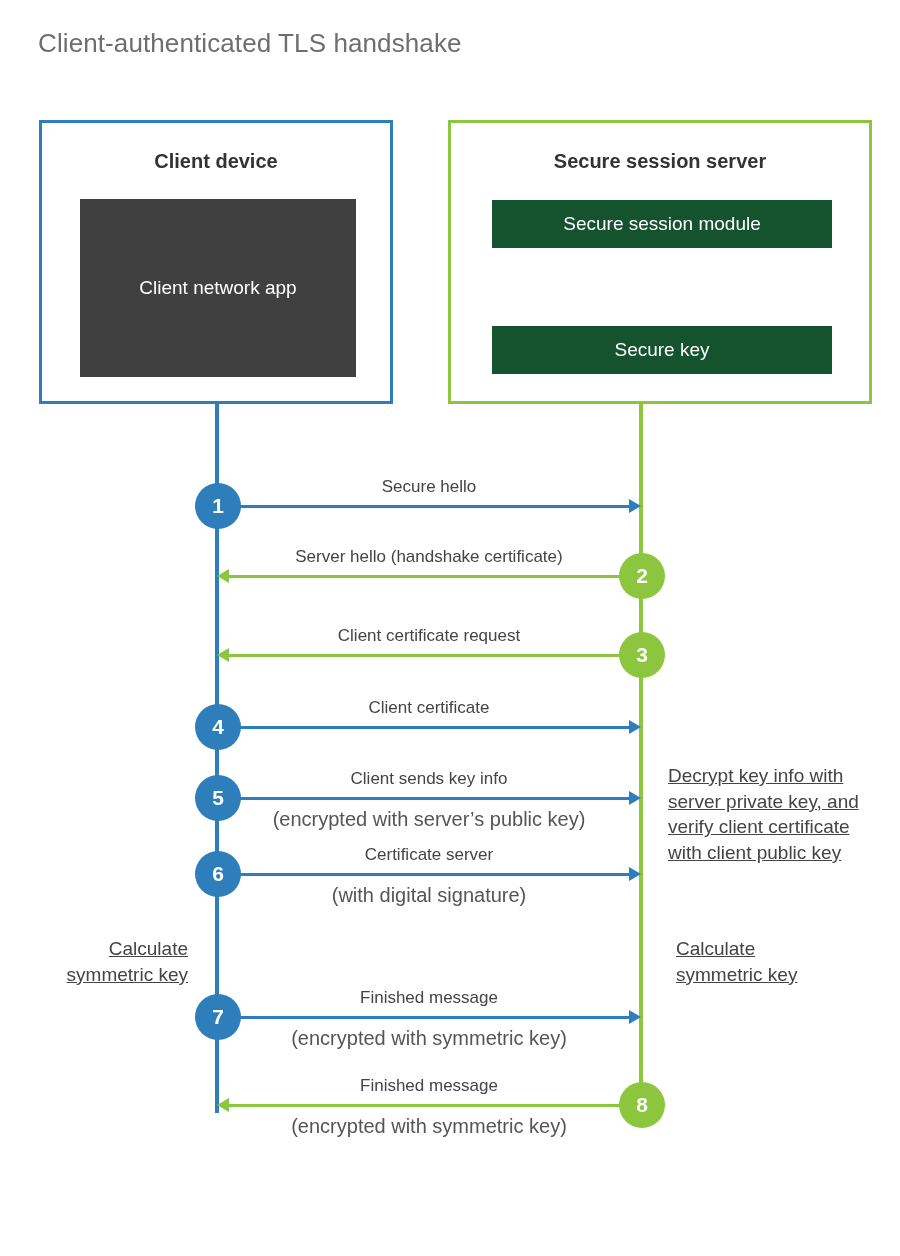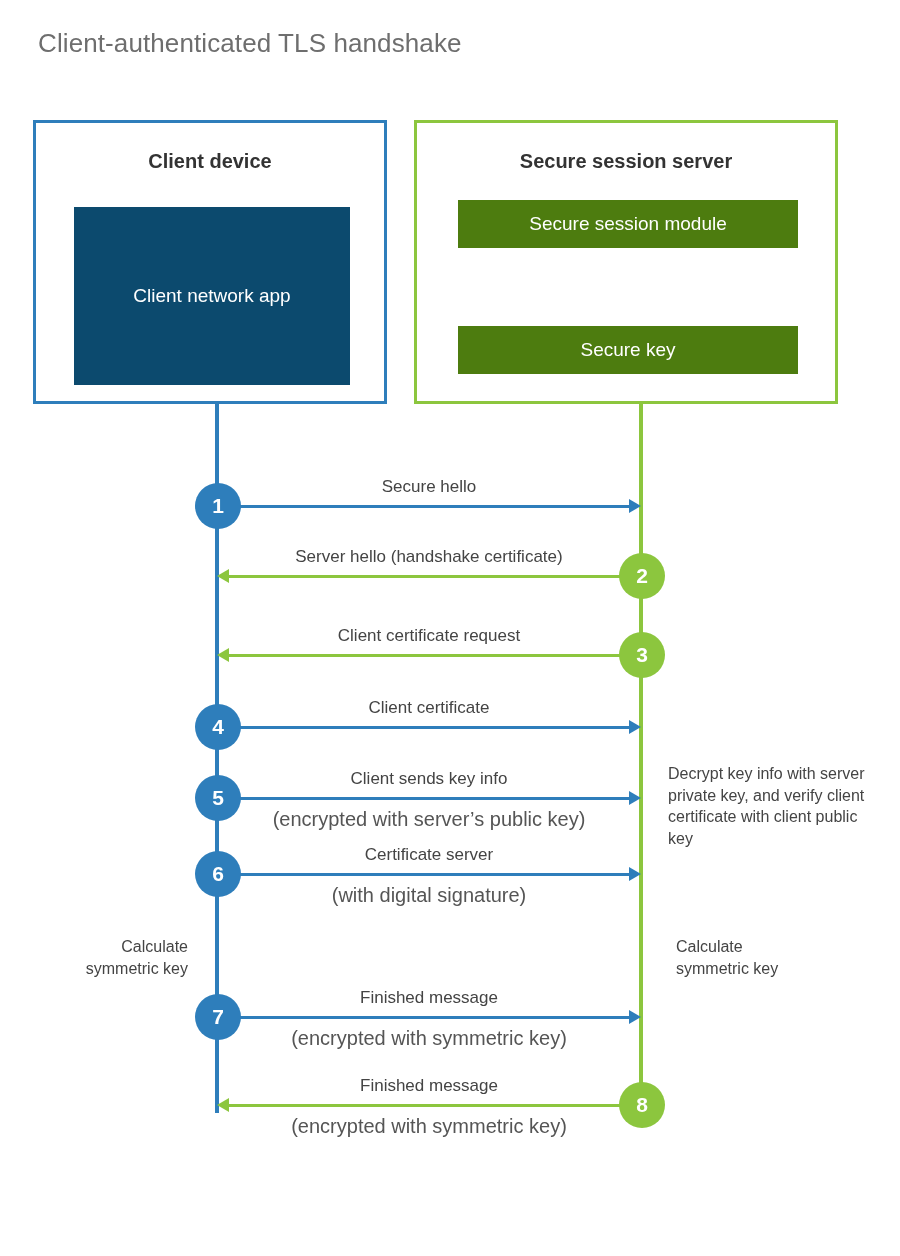--- a/index.html
+++ b/index.html
@@ -27,57 +27,56 @@
     letter-spacing: 0.1px;
     white-space: nowrap;
   }
 
   
   .actor-box {
     position: absolute;
     background: #ffffff;
   }
   .actor-box.client {
-    left: 33px; top: 120px;
+    left: 39px; top: 120px;
     width: 354px; height: 284px;
     border: 3px solid #2e7ebb;
   }
   .actor-box.server {
-    left: 414px; top: 120px;
+    left: 448px; top: 120px;
     width: 424px; height: 284px;
     border: 3px solid #8cc63e;
   }
   .actor-title {
     position: absolute;
     left: 0; right: 0; top: 27px;
     text-align: center;
     font-size: 20px;
     font-weight: bold;
     color: #333333;
   }
   .client-app-box {
     position: absolute;
     left: 38px; top: 76px;
     width: 276px; height: 178px;
-    background: #0c4a6e;
+    background: #404040;
     color: #ffffff;
     font-size: 19px;
     display: flex;
     align-items: center;
     justify-content: center;
     text-align: center;
     line-height: 1.3;
     padding: 0 10px;
-    margin-top: 8px;
   }
   .server-bar {
     position: absolute;
     left: 41px;
     width: 340px; height: 48px;
-    background: #4d7c0f;
+    background: #14532d;
     color: #ffffff;
     font-size: 19px;
     display: flex;
     align-items: center;
     justify-content: center;
     text-align: center;
   }
   .server-bar.b0 { top: 77px; }
   .server-bar.b1 { top: 140px; }
   .server-bar.b2 { top: 203px; }
@@ -148,23 +147,24 @@
     text-align: center;
     font-size: 20px;
     color: #555555;
     top: 10px;
     white-space: nowrap;
   }
 
   
   .note {
     position: absolute;
-    font-size: 16px;
+    font-size: 19px;
     color: #444444;
     line-height: 1.35;
+    text-decoration: underline;
   }
   .note.left-note {
     left: 0; width: 188px;
     text-align: right;
     top: 936px;
   }
   .note.right-note-decrypt {
     left: 668px; width: 200px;
     text-align: left;
     top: 763px;

